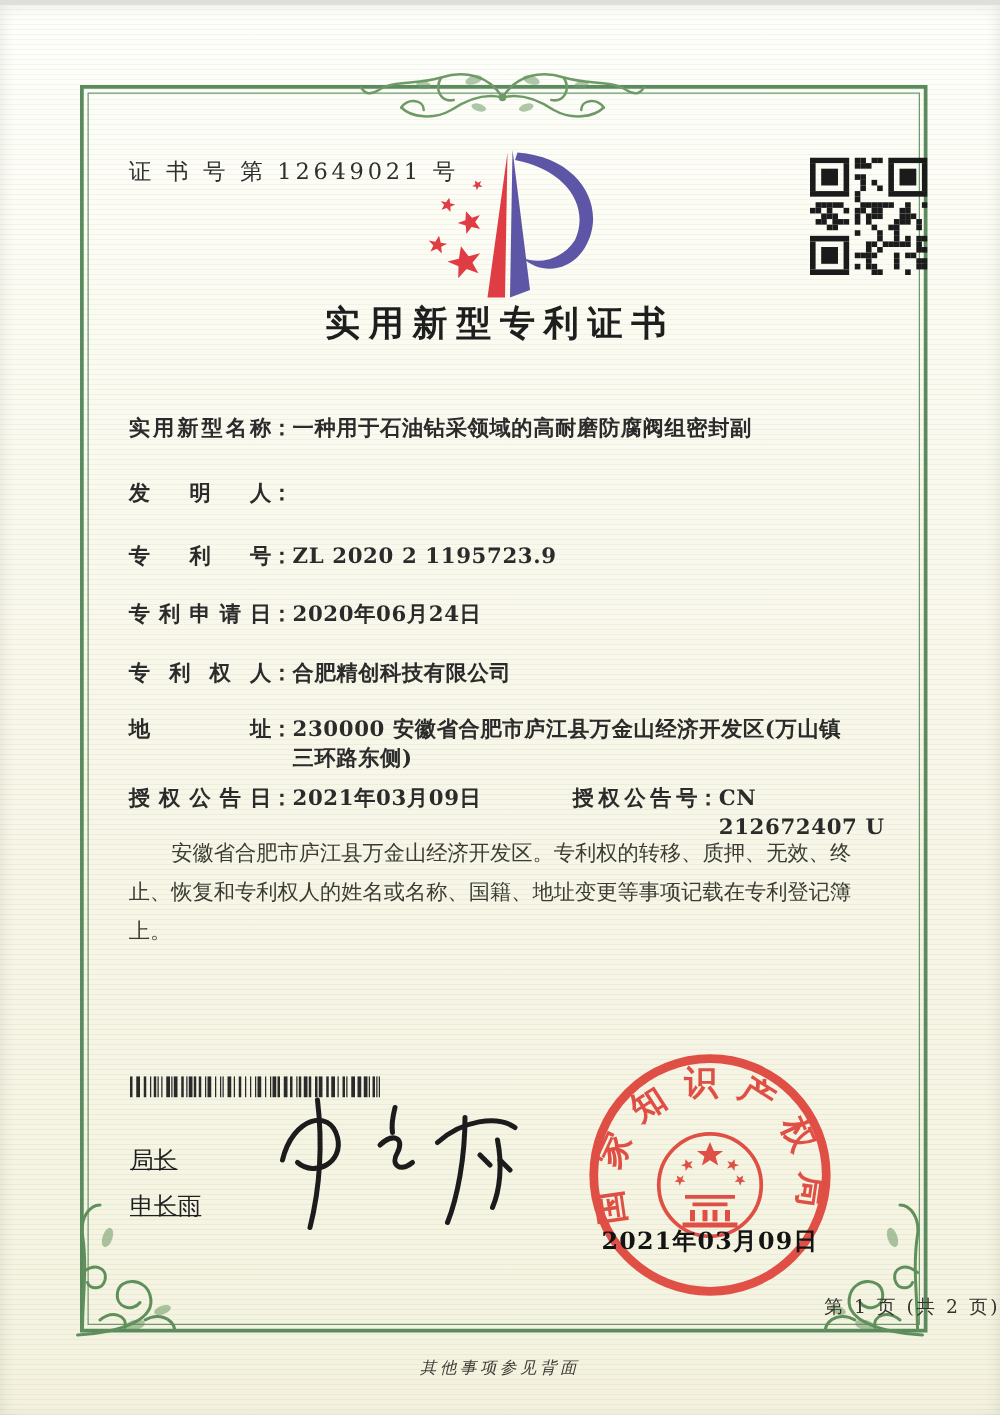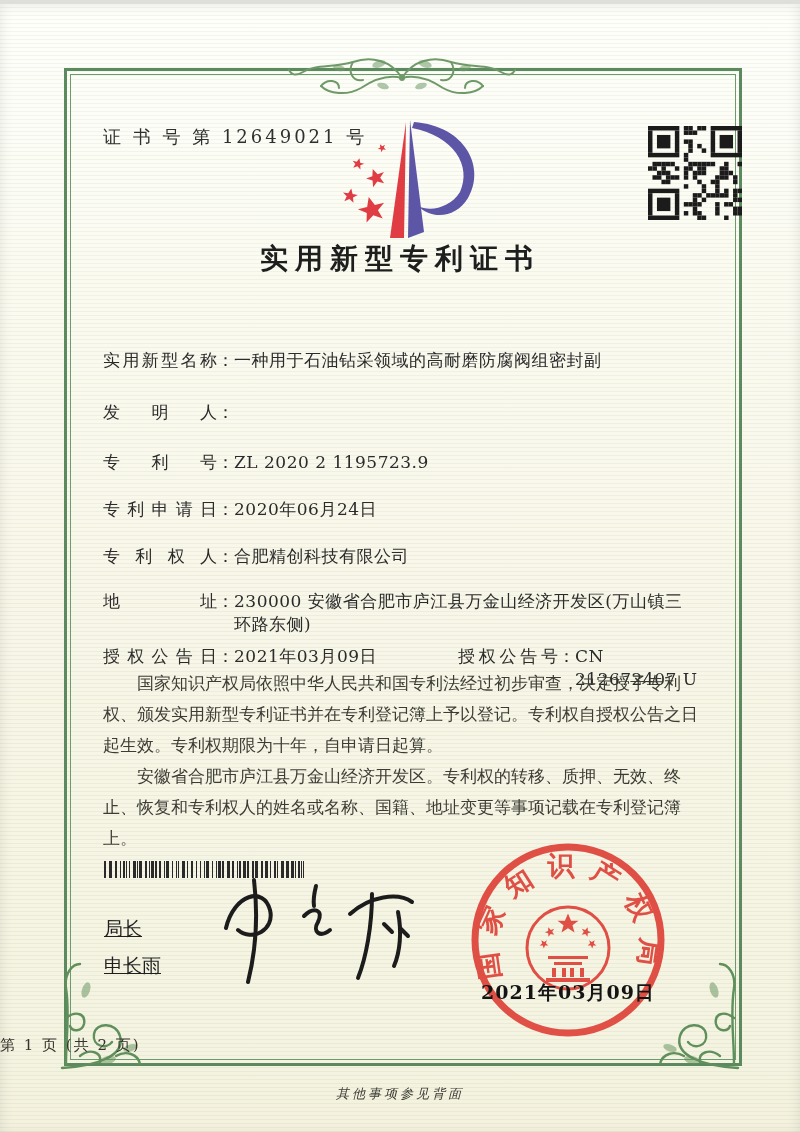--- a/index.html
+++ b/index.html
@@ -18,40 +18,40 @@
   .frame::after{content:"";position:absolute;inset:3px;border:1px solid #6d9a6d;}
   .ornament{position:absolute;pointer-events:none;}
   .orn-top{left:287px;top:44px;}
   .orn-bl{left:56px;top:952px;}
   .orn-br{left:652px;top:952px;transform:scaleX(-1);}
   .cert-no{position:absolute;left:103px;top:121px;font-size:18px;letter-spacing:3px;color:#2f2f2f;}
   .logo{position:absolute;left:330px;top:112px;}
   .qr{position:absolute;left:648px;top:122px;}
   .title{position:absolute;left:0;right:0;top:236px;margin:0;text-align:center;
     font-size:28px;font-weight:600;letter-spacing:7px;color:#1e1e1e;}
-  .fields{position:absolute;left:103px;top:345px;width:606px;font-size:17px;}
+  .fields{position:absolute;left:103px;top:328px;width:606px;font-size:17px;font-weight:bold;}
   .frow{display:flex;align-items:flex-start;line-height:23px;}
   .frow .lab{width:114px;flex:0 0 114px;text-align:justify;text-align-last:justify;}
   .frow .col{flex:0 0 16px;}
   .frow .val{flex:1;letter-spacing:.5px;}
   .r0{margin-bottom:29px;} .r1{margin-bottom:27px;} .r2{margin-bottom:24px;}
   .r3{margin-bottom:24px;} .r4{margin-bottom:22px;} .r5{margin-bottom:9px;}
   .pair2{display:flex;margin-left:64px;}
   .pair2 .lab{width:100px;flex:0 0 100px;text-align:justify;text-align-last:justify;}
   .body-text{position:absolute;left:103px;top:664px;width:602px;font-size:17px;
     line-height:31px;color:#3c3c34;}
   .body-text p{margin:0;text-indent:2em;}
   .barcode{position:absolute;left:104px;top:857px;}
   .officer{position:absolute;left:104px;top:906px;font-size:19px;line-height:37px;
     font-family:"DejaVu Sans","Liberation Sans",sans-serif;color:#1f1f1f;text-decoration:underline;}
   .sign{position:absolute;left:212px;top:866px;}
   .seal{position:absolute;left:468px;top:836px;width:200px;height:200px;}
   .seal-date{position:absolute;left:468px;top:976px;width:200px;text-align:center;
     font-size:19px;font-weight:700;letter-spacing:1px;color:#141414;}
-  .page-num{position:absolute;left:0;right:0;top:1032px;text-align:left;font-size:15px;
+  .page-num{position:absolute;left:0;right:0;top:1032px;text-align:right;font-size:15px;
     letter-spacing:2px;color:#33332b;}
   .back-note{position:absolute;left:0;right:0;top:1081px;text-align:center;font-size:13px;
     letter-spacing:3px;color:#3c3c34;font-style:italic;}
 </style>
 </head>
 <body>
 
 <div class="page">
 
   <div class="frame"></div>
@@ -295,21 +295,20 @@
       <span class="val" style="flex:0 0 160px">2021年03月09日</span>
       <span class="pair2">
         <span class="lab">授权公告号</span>
           <span class="col">：</span>
         <span class="val">CN 212672407 U</span>
       </span>
     </div>
   </div>
 
   <div class="body-text">
-    <p>国家知识产权局依照中华人民共和国专利法经过初步审查，决定授予专利权、颁发实用新型专利证书并在专利登记簿上予以登记。专利权自授权公告之日起生效。专利权期限为十年，自申请日起算。</p>
     <p>安徽省合肥市庐江县万金山经济开发区。专利权的转移、质押、无效、终止、恢复和专利权人的姓名或名称、国籍、地址变更等事项记载在专利登记簿上。</p>
   </div>
 
   <svg class="barcode" id="barcode" width="206" height="17">
       <rect x="0" y="0" width="2" height="17" fill="#2a2a2a"></rect>
       <rect x="5" y="0" width="3" height="17" fill="#2a2a2a"></rect>
       <rect x="11" y="0" width="2" height="17" fill="#2a2a2a"></rect>
       <rect x="16" y="0" width="1" height="17" fill="#2a2a2a"></rect>
       <rect x="19" y="0" width="2" height="17" fill="#2a2a2a"></rect>
       <rect x="22" y="0" width="1" height="17" fill="#2a2a2a"></rect>

